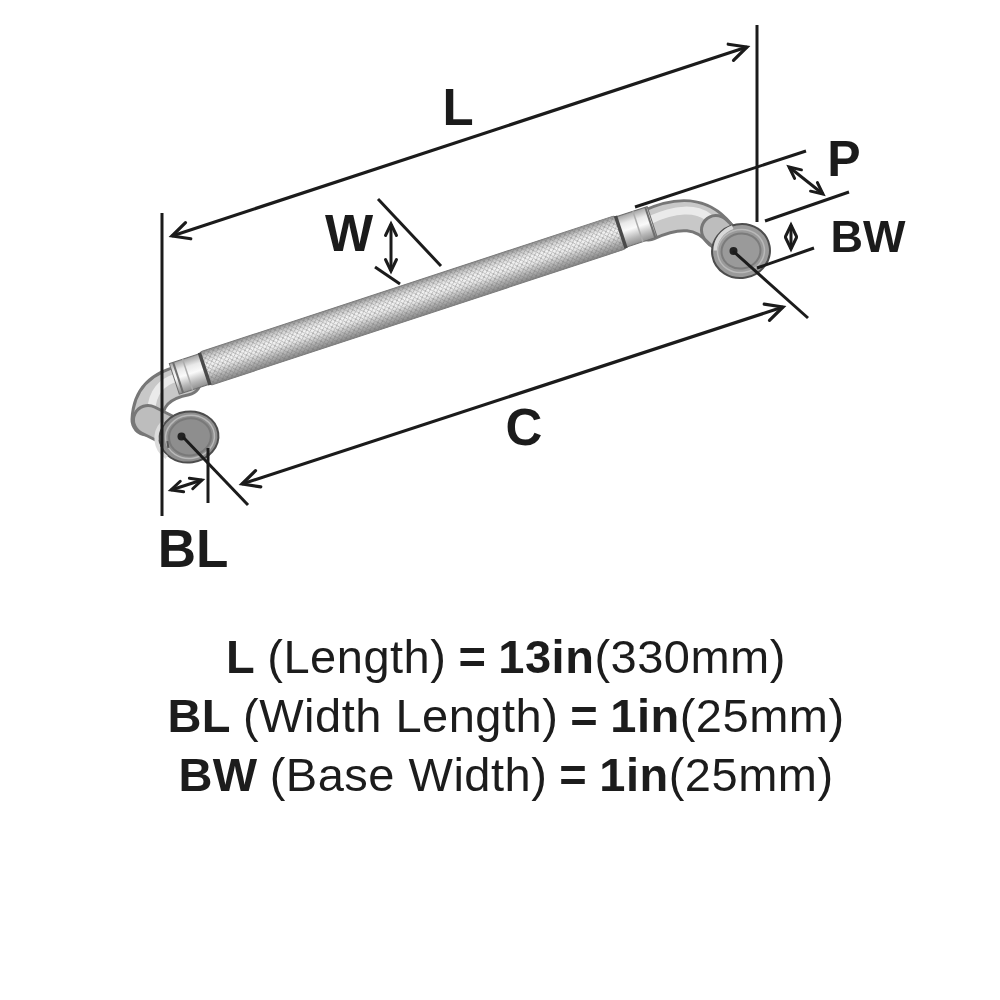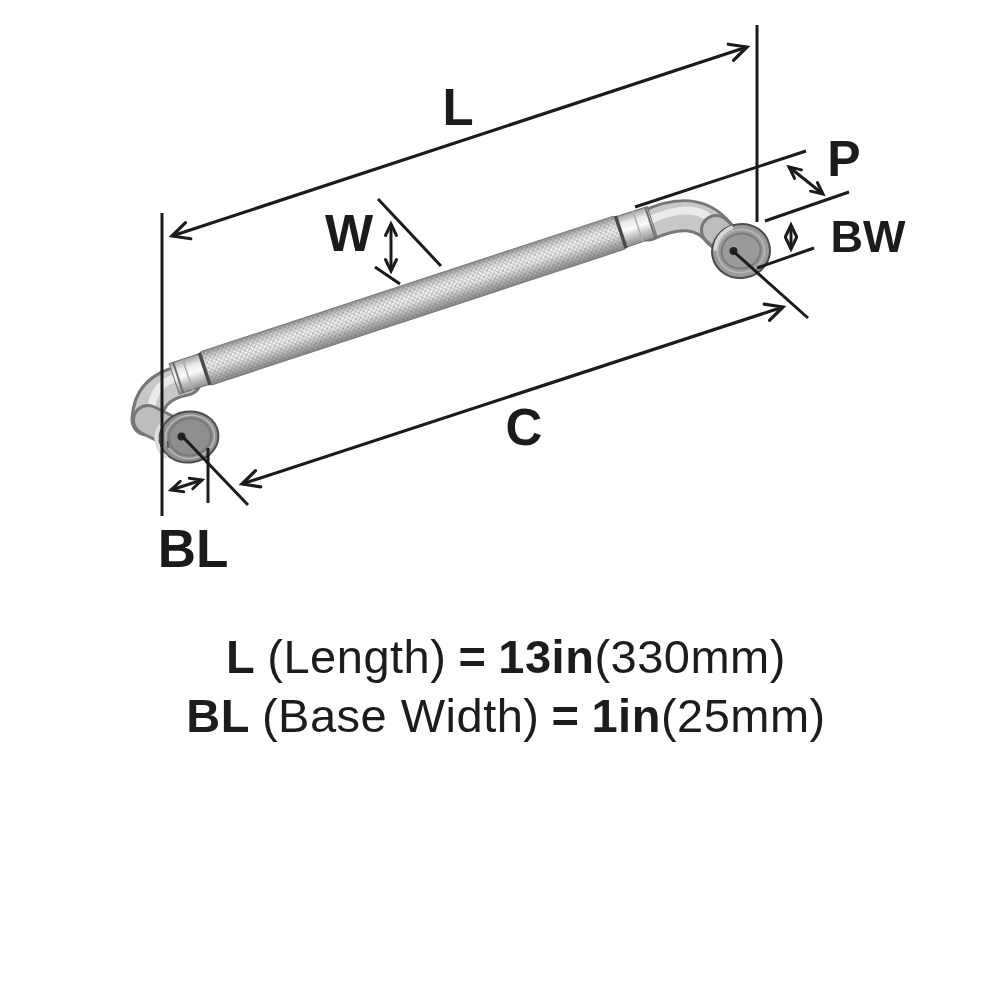--- a/index.html
+++ b/index.html
@@ -133,17 +133,20 @@
     <text class="dim-label" x="868" y="252" font-size="45" text-anchor="middle">BW</text>
     <text class="dim-label" x="524" y="445" font-size="51" text-anchor="middle">C</text>
     <text class="dim-label" x="193" y="567" font-size="53" text-anchor="middle">BL</text>
   </svg>
 
   <div class="specs">
     <div class="spec-line">
       <span class="b var">L</span><span>(Length)</span><span class="b eq">=</span><span class="b">13in</span><span>(330mm)</span>
     </div>
     <div class="spec-line">
-      <span class="b var">BL</span><span>(Base Width)</span><span class="b eq">=</span><span class="b">1in</span><span>(25mm)</span>
+      <span class="b var">BL</span><span>(Width Length)</span><span class="b eq">=</span><span class="b">1in</span><span>(25mm)</span>
+    </div>
+    <div class="spec-line">
+      <span class="b var">BW</span><span>(Base Width)</span><span class="b eq">=</span><span class="b">1in</span><span>(25mm)</span>
     </div>
   </div>
 
 </div>
 
 </body></html>

